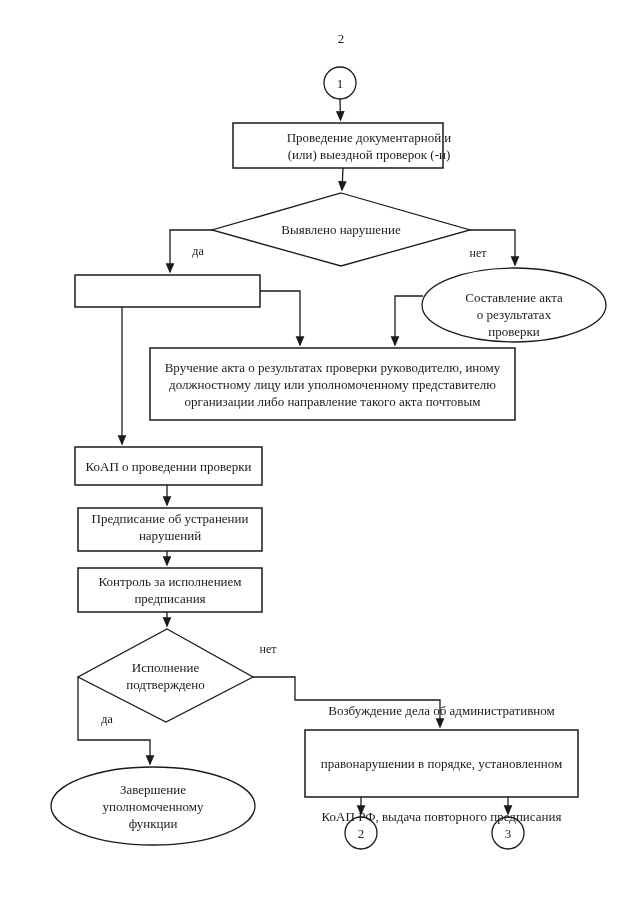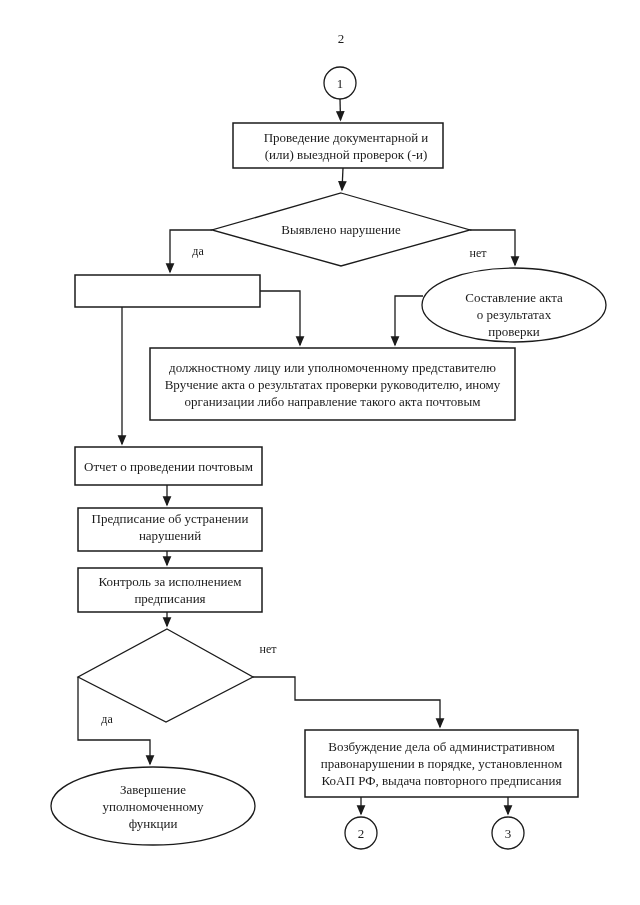--- a/index.html
+++ b/index.html
@@ -82,72 +82,76 @@
     <line x1="361" y1="797" x2="361" y2="814" marker-end="url(#arr)"></line>
     <line x1="508" y1="797" x2="508" y2="814" marker-end="url(#arr)"></line>
     <circle cx="361" cy="833" r="16"></circle>
     <circle cx="508" cy="833" r="16"></circle>
   </svg>
 
   <div class="lbl page-num" style="left:330px; top:30px; width:22px; height:16px;">2</div>
 
   <div class="lbl connector-num" style="left:324px; top:67px; width:32px; height:32px;">1</div>
 
-  <div class="lbl" style="left:219px; top:123px; width:254px; height:45px;">
+  <div class="lbl" style="left:242px; top:123px; width:254px; height:45px;">
       <div>Проведение документарной и</div>
       <div>(или) выездной проверок (-и)</div>
     </div>
 
   <div class="lbl" style="left:212px; top:193px; width:258px; height:73px;">
       <div>Выявлено нарушение</div>
     </div>
 
   <div class="lbl edge-lbl" style="left:184px; top:243px; width:28px; height:16px;">да</div>
 
   <div class="lbl edge-lbl" style="left:462px; top:245px; width:32px; height:16px;">нет</div>
 
 
   <div class="lbl" style="left:422px; top:277px; width:184px; height:74px;">
       <div>Составление акта</div>
       <div>о результатах</div>
       <div>проверки</div>
     </div>
 
   <div class="lbl" style="left:150px; top:348px; width:365px; height:72px;">
+      <div>Вручение акта о результатах проверки руководителю, иному</div>
       <div>должностному лицу или уполномоченному представителю</div>
-      <div>Вручение акта о результатах проверки руководителю, иному</div>
       <div>организации либо направление такого акта почтовым</div>
     </div>
 
   <div class="lbl" style="left:75px; top:447px; width:187px; height:38px;">
-      <div>Отчет о проведении почтовым</div>
+      <div>КоАП о проведении проверки</div>
     </div>
 
   <div class="lbl" style="left:78px; top:508px; width:184px; height:37px;">
       <div>Предписание об устранении</div>
       <div>нарушений</div>
     </div>
 
   <div class="lbl" style="left:78px; top:568px; width:184px; height:44px;text-align:center;">
       <div>Контроль за исполнением</div>
       <div>предписания</div>
     </div>
 
+  <div class="lbl" style="left:78px; top:629px; width:175px; height:93px;">
+      <div>Исполнение</div>
+      <div>подтверждено</div>
+    </div>
 
   <div class="lbl edge-lbl" style="left:252px; top:641px; width:32px; height:16px;">нет</div>
 
   <div class="lbl edge-lbl" style="left:93px; top:711px; width:28px; height:16px;">да</div>
 
   <div class="lbl" style="left:51px; top:767px; width:204px; height:78px;">
       <div>Завершение</div>
       <div>уполномоченному</div>
       <div>функции</div>
     </div>
 
-  <div class="lbl" style="left:305px; top:730px; width:273px; height:67px;">
+  <div class="lbl" style="left:305px; top:730px; width:273px; height:67px;gap:36px;">
       <div>Возбуждение дела об административном</div>
       <div>правонарушении в порядке, установленном</div>
       <div>КоАП РФ, выдача повторного предписания</div>
     </div>
 
   <div class="lbl connector-num" style="left:345px; top:817px; width:32px; height:32px;">2</div>
 
   <div class="lbl connector-num" style="left:492px; top:817px; width:32px; height:32px;">3</div>
 
 </div>

